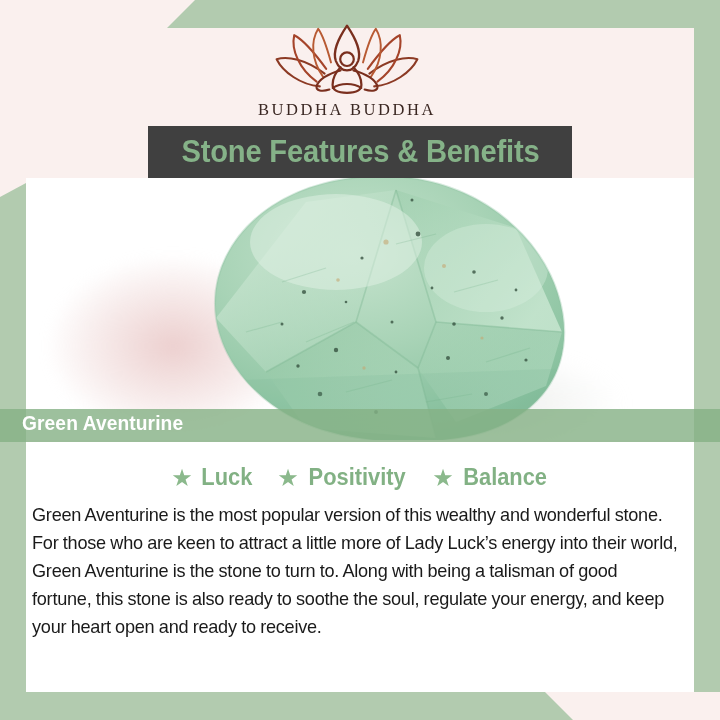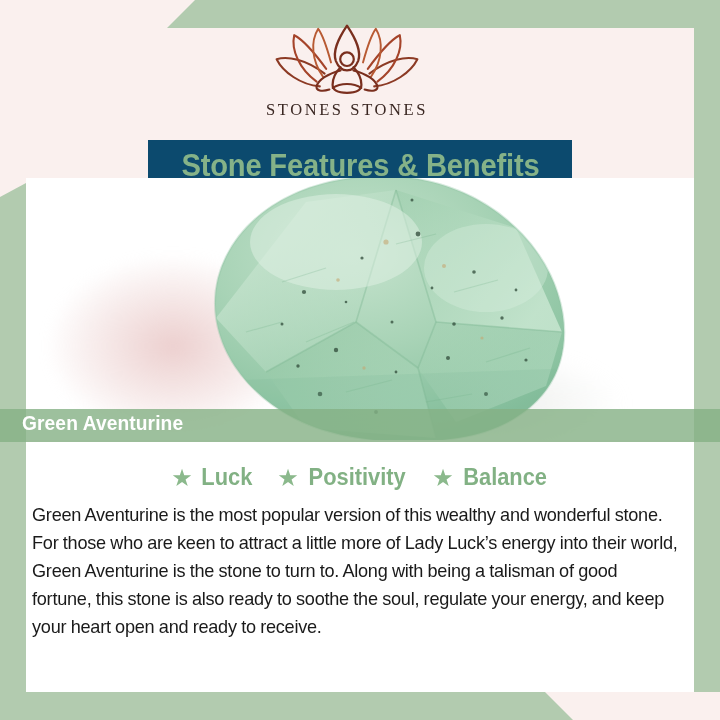--- a/index.html
+++ b/index.html
@@ -68,23 +68,23 @@
     font-family: "Liberation Serif", serif;
     font-size: 16.5px;
     letter-spacing: 2.6px;
     color: #3a2722;
     font-weight: 400;
   }
 
   
   .title-panel {
     position: absolute;
-    left: 148px; top: 140px;
+    left: 148px; top: 126px;
     width: 424px; height: 52px;
-    background: #0c4a6e;
+    background: #404040;
     display: flex;
     align-items: center;
     justify-content: center;
   }
   .title-text {
     color: #85b288;
     font-size: 31px;
     font-weight: bold;
     letter-spacing: -0.2px;
     transform: scaleX(0.94);
@@ -225,21 +225,21 @@
 
           <path d="M92 54 C86 60 82 68 82 76 C82 82 88 86 100 86 C112 86 118 82 118 76 C118 68 114 60 108 54" stroke="#7a2f1e" stroke-width="2.8"></path>
 
           <path d="M92 58 C76 62 64 70 62 78 C61 83 68 85 78 82" stroke="#7a2f1e" stroke-width="2.6"></path>
           <path d="M108 58 C124 62 136 70 138 78 C139 83 132 85 122 82" stroke="#7a2f1e" stroke-width="2.6"></path>
 
           <path d="M82 80 C88 76 94 75 100 75 C106 75 112 76 118 80" stroke="#7a2f1e" stroke-width="2.4"></path>
         </g>
       </svg>
     </span>
-    <span class="logo-word">STONES STONES</span>
+    <span class="logo-word">BUDDHA BUDDHA</span>
   </div>
 
   <div class="title-panel">
     <span class="title-text">Stone Features &amp; Benefits</span>
   </div>
 
   <div class="photo-stage">
     <div class="photo-shadow"></div>
     <div class="photo-shadow2"></div>
     <div class="stone">

